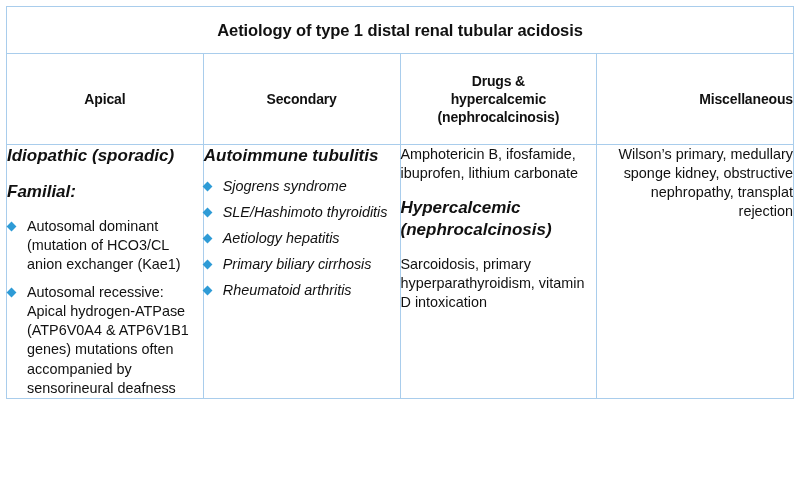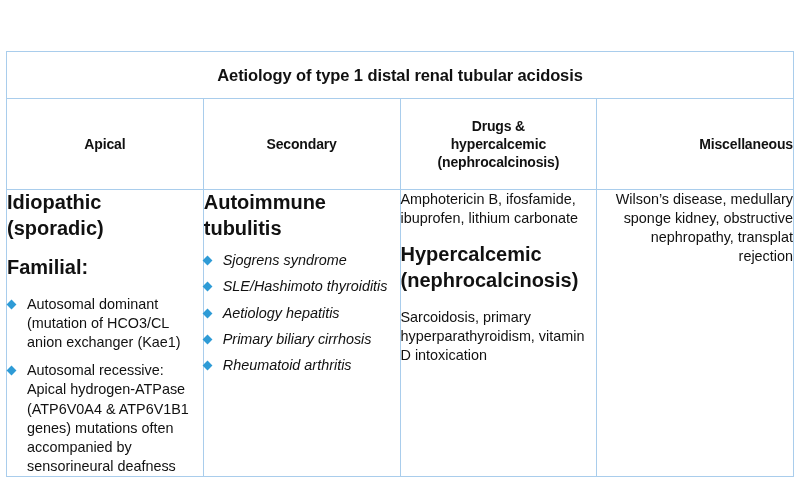--- a/index.html
+++ b/index.html
@@ -22,21 +22,20 @@
     width: 788px;
     height: 482px;
     box-sizing: border-box;
   }
 
   table.aetiology {
     border-collapse: collapse;
     width: 788px;
     height: 357px;
     table-layout: fixed;
-    margin-top: 45px;
   }
 
   table.aetiology td {
     border: 1px solid #A9CDEC;
     vertical-align: top;
     padding: 0;
   }
 
   
   .title-cell {
@@ -70,23 +69,24 @@
   .col3 { width: 194px; }
   .col4 { width: 137px; text-align: right; }
 
   .pad1 { padding: 26px 12px 8px 14px; }
   .pad2 { padding: 8px 10px 8px 12px; }
   .pad3 { padding: 37px 12px 8px 14px; border-radius: 16px; }
   .pad4 { padding: 64px 10px 8px 14px; }
 
   .hdr-lead {
     font-weight: bold;
-    font-size: 20px;
+    font-size: 17px;
     margin: 0 0 14px 0;
     line-height: 1.28;
+    font-style: italic;
   }
   .hdr-lead.tight { margin-bottom: 10px; }
 
   p.para {
     margin: 0 0 14px 0;
   }
   p.para.last { margin-bottom: 0; }
 
   ul.bullets {
     list-style: none;
@@ -177,19 +177,19 @@
           </ul>
         </td>
 
         <td class="body-cell col3 pad3">
           <p class="para">Amphotericin B, ifosfamide, ibuprofen, lithium carbonate</p>
           <div class="hdr-lead">Hypercalcemic (nephrocalcinosis)</div>
           <p class="para last">Sarcoidosis, primary hyperparathyroidism, vitamin D intoxication</p>
         </td>
 
         <td class="body-cell col4 pad4">
-          <p class="para last">Wilson’s disease, medullary sponge kidney, obstructive nephropathy, transplat rejection</p>
+          <p class="para last">Wilson’s primary, medullary sponge kidney, obstructive nephropathy, transplat rejection</p>
         </td>
 
       </tr>
     </tbody>
   </table>
 </div>
 
 </body></html>

